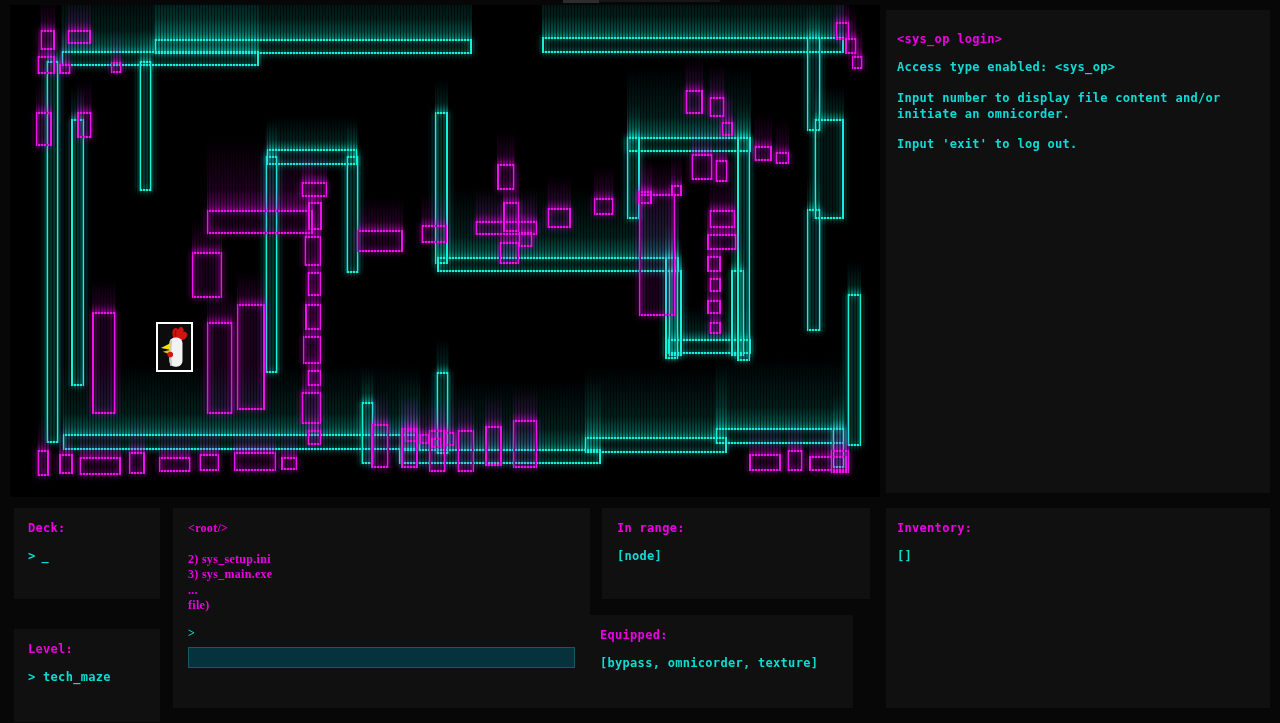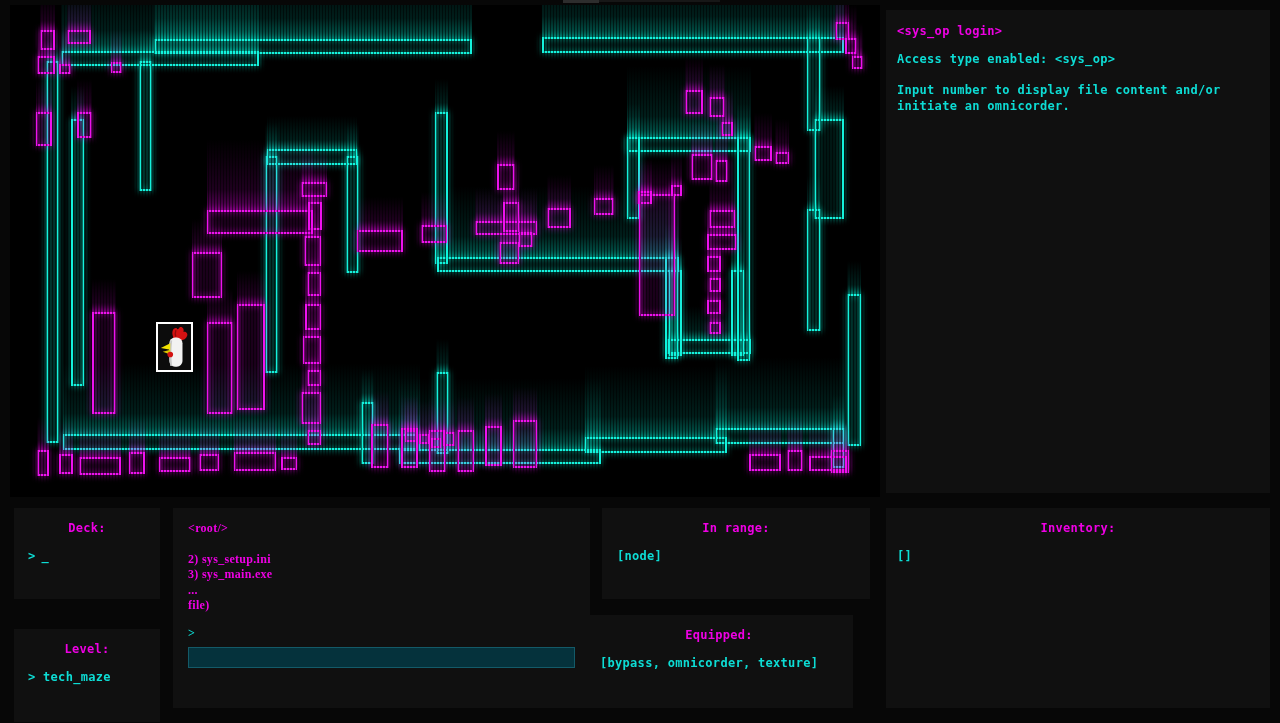--- a/index.html
+++ b/index.html
@@ -26,34 +26,34 @@
   .wc{filter:drop-shadow(0 0 3px rgba(0,255,225,.85));}
   .wm{filter:drop-shadow(0 0 3px rgba(255,0,255,.85));}
   .player{
     position:absolute;z-index:3;box-sizing:border-box;
     border:2px solid var(--player-box,#fff);background:#0c0c0c;
     display:flex;align-items:center;justify-content:center;
   }
 
   
   .terminal{left:886px;top:10px;width:384px;height:483px;padding:14px 11px 0 11px;}
-  .t-login{margin:0 0 14px 0;}
+  .t-login{margin:8px 0 14px 0;}
   .t-access{margin:0 0 17px 0;}
   .t-info{margin:0 0 15px 0;line-height:15.5px;max-width:352px;}
   .t-exit{line-height:15.5px;}
 
   
   .deck{left:14px;top:508px;width:146px;height:91px;padding:13px 14px;}
   .level{left:14px;top:629px;width:146px;height:93px;padding:13px 14px;}
   .rootp{left:173px;top:508px;width:417px;height:200px;padding:13px 15px;font-family:Liberation Serif, serif;}
   .inrange{left:602px;top:508px;width:268px;height:91px;padding:13px 15px;}
   .equipped{left:585px;top:615px;width:268px;height:93px;padding:13px 15px;}
   .inventory{left:886px;top:508px;width:384px;height:200px;padding:13px 11px;}
 
-  .hud-label{margin:0 0 14px 0;text-align:center;}
+  .hud-label{margin:0 0 14px 0;}
   .hud-value{line-height:15px;}
   .file-line{line-height:15.4px;white-space:pre;}
   .root-title{margin:0 0 16px 0;}
   .root-prompt{margin:12px 0 6px 0;}
   .cmd{
     display:block;width:387px;height:21px;box-sizing:border-box;
     background:var(--input-bg,#05323c);
     border:1px solid var(--input-border,#135a68);
     outline:none;color:var(--text-cyan,#0ddcd4);
     font-family:inherit;font-weight:bold;font-size:12px;padding:0 6px;
@@ -297,20 +297,21 @@
 
       <circle cx="12" cy="31" r="3" fill="#d31212"></circle>
     </svg>
   </div>
 </div>
 
 <div class="panel terminal">
   <div class="mag t-login">&lt;sys_op login&gt;</div>
   <div class="cyn t-access">Access type enabled: &lt;sys_op&gt;</div>
   <div class="cyn t-info">Input number to display file content and/or initiate an omnicorder.</div>
+  <div class="cyn t-exit">Input 'exit' to log out.</div>
 </div>
 
 <div class="panel deck">
   <div class="mag hud-label">Deck:</div>
   <div class="cyn hud-value">
     <span>&gt;</span><span class="cursor">_</span>
   </div>
 </div>
 
 <div class="panel level">

